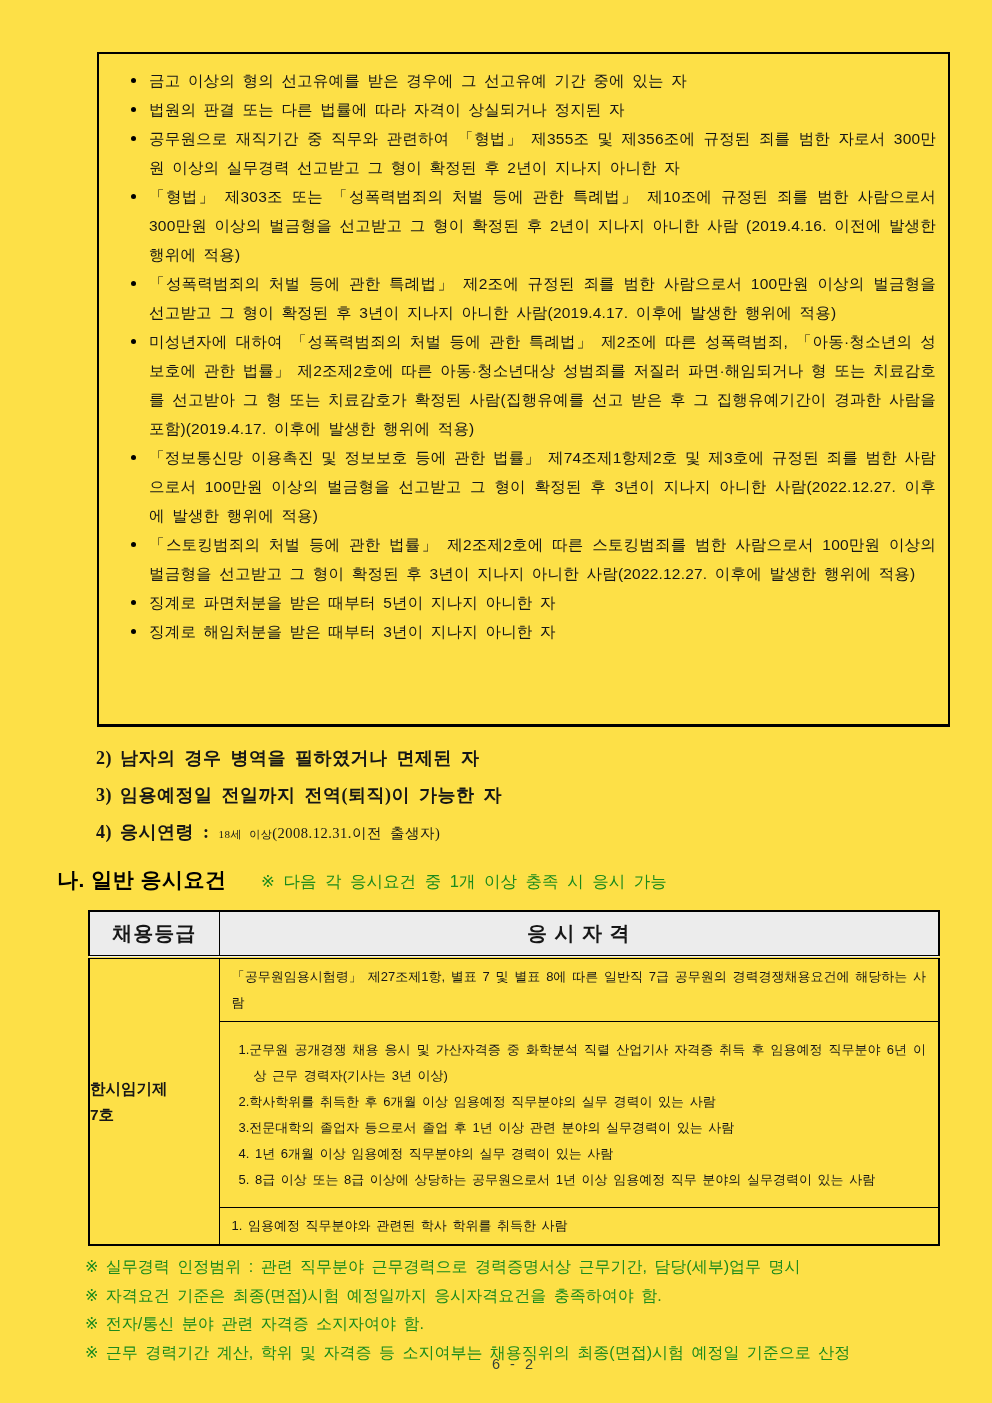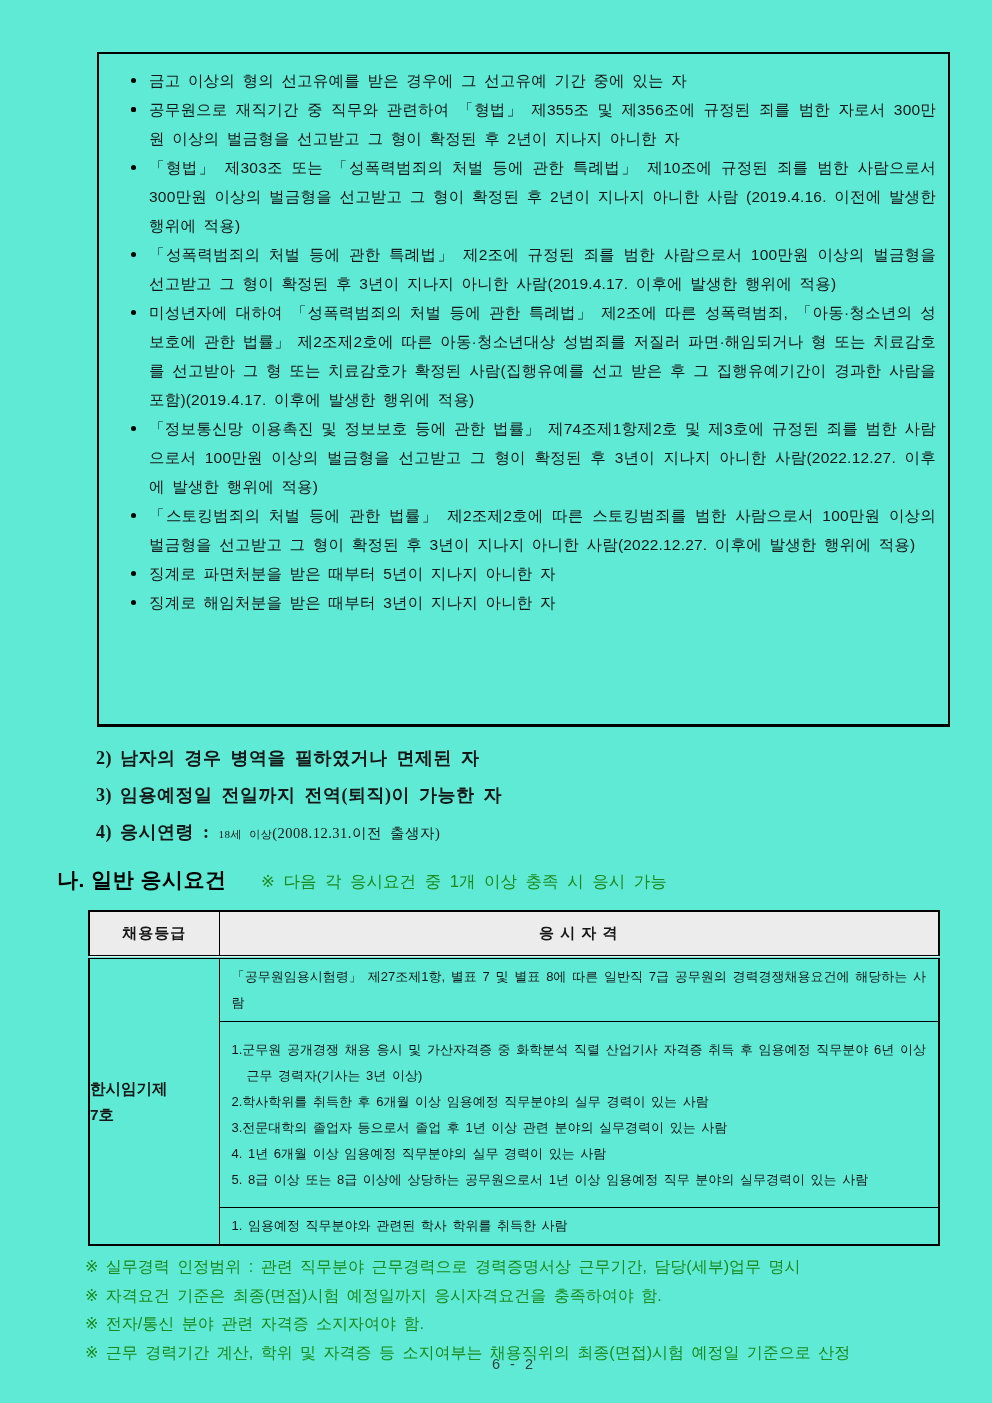--- a/index.html
+++ b/index.html
@@ -2,21 +2,21 @@
 <html lang="ko"><head>
 <meta charset="utf-8">
 <style>
   * { margin: 0; padding: 0; box-sizing: border-box; }
   html, body { background: #ffffff; }
   .page {
     position: relative;
     width: 992px;
     height: 1403px;
     margin: 0 auto;
-    background: #5eead4;
+    background: #fde047;
     color: #161616;
     font-family: "Liberation Sans", "DejaVu Sans", sans-serif;
   }
 
   
   .disq-box {
     position: absolute;
     left: 97px; top: 52px;
     width: 853px; height: 675px;
     border: 2px solid #000;
@@ -93,21 +93,21 @@
     border-collapse: collapse;
     table-layout: fixed;
   }
   .elig-table th, .elig-table td {
     border: 1.5px solid #000;
   }
   .elig-table { border: 2px solid #000; }
   .elig-table th {
     height: 46px;
     background: #ececec;
-    font-size: 15px;
+    font-size: 20px;
     font-weight: bold;
     text-align: center;
     border-bottom: 4px double #000;
     letter-spacing: 1px;
   }
   .col-grade { width: 130px; }
   .grade-cell {
     text-align: left;
     vertical-align: middle;
     font-size: 15.5px;
@@ -118,20 +118,21 @@
     padding: 5px 12px;
     font-size: 13px;
     line-height: 26px;
     text-align: justify;
     word-spacing: 2px;
     vertical-align: middle;
   }
   .qual-cell p.hang {
     padding-left: 15px;
     text-indent: -15px;
+    margin-left: 7px;
   }
   .row1 { height: 52px; }
   .row2 { height: 186px; }
   .row3 { height: 34px; }
 
   
   .footnotes {
     position: absolute;
     left: 85px; top: 1242px;
     width: 875px;
@@ -156,22 +157,22 @@
   }
 </style>
 </head>
 <body>
 
 <div class="page">
 
   <div class="disq-box">
     <ul class="disq-list">
       <li class="disq-item"><span class="dot"></span><span>금고 이상의 형의 선고유예를 받은 경우에 그 선고유예 기간 중에 있는 자</span></li>
-      <li class="disq-item"><span class="dot"></span></li>
-      <li class="disq-item"><span class="dot"></span><span>공무원으로 재직기간 중 직무와 관련하여 「형법」 제355조 및 제356조에 규정된 죄를 범한 자로서 300만원 이상의 벌금형을 선고받고 그 형이 확정된 후 2년이 지나지 아니한 자</span></li>
+      <li class="disq-item"><span class="dot"></span><span>법원의 판결 또는 다른 법률에 따라 자격이 상실되거나 정지된 자</span></li>
+      <li class="disq-item"><span class="dot"></span><span>공무원으로 재직기간 중 직무와 관련하여 「형법」 제355조 및 제356조에 규정된 죄를 범한 자로서 300만원 이상의 실무경력 선고받고 그 형이 확정된 후 2년이 지나지 아니한 자</span></li>
       <li class="disq-item"><span class="dot"></span><span>「형법」 제303조 또는 「성폭력범죄의 처벌 등에 관한 특례법」 제10조에 규정된 죄를 범한 사람으로서 300만원 이상의 벌금형을 선고받고 그 형이 확정된 후 2년이 지나지 아니한 사람 (2019.4.16. 이전에 발생한 행위에 적용)</span></li>
       <li class="disq-item"><span class="dot"></span><span>「성폭력범죄의 처벌 등에 관한 특례법」 제2조에 규정된 죄를 범한 사람으로서 100만원 이상의 벌금형을 선고받고 그 형이 확정된 후 3년이 지나지 아니한 사람(2019.4.17. 이후에 발생한 행위에 적용)</span></li>
       <li class="disq-item"><span class="dot"></span><span>미성년자에 대하여 「성폭력범죄의 처벌 등에 관한 특례법」 제2조에 따른 성폭력범죄, 「아동·청소년의 성보호에 관한 법률」 제2조제2호에 따른 아동·청소년대상 성범죄를 저질러 파면·해임되거나 형 또는 치료감호를 선고받아 그 형 또는 치료감호가 확정된 사람(집행유예를 선고 받은 후 그 집행유예기간이 경과한 사람을 포함)(2019.4.17. 이후에 발생한 행위에 적용)</span></li>
       <li class="disq-item"><span class="dot"></span><span>「정보통신망 이용촉진 및 정보보호 등에 관한 법률」 제74조제1항제2호 및 제3호에 규정된 죄를 범한 사람으로서 100만원 이상의 벌금형을 선고받고 그 형이 확정된 후 3년이 지나지 아니한 사람(2022.12.27. 이후에 발생한 행위에 적용)</span></li>
       <li class="disq-item"><span class="dot"></span><span>「스토킹범죄의 처벌 등에 관한 법률」 제2조제2호에 따른 스토킹범죄를 범한 사람으로서 100만원 이상의 벌금형을 선고받고 그 형이 확정된 후 3년이 지나지 아니한 사람(2022.12.27. 이후에 발생한 행위에 적용)</span></li>
       <li class="disq-item"><span class="dot"></span><span>징계로 파면처분을 받은 때부터 5년이 지나지 아니한 자</span></li>
       <li class="disq-item"><span class="dot"></span><span>징계로 해임처분을 받은 때부터 3년이 지나지 아니한 자</span></li>
     </ul>
   </div>
 

